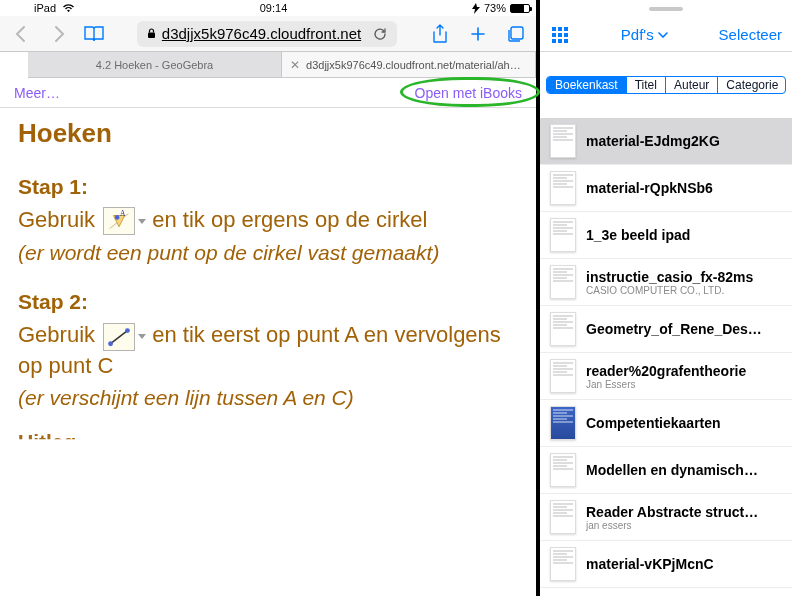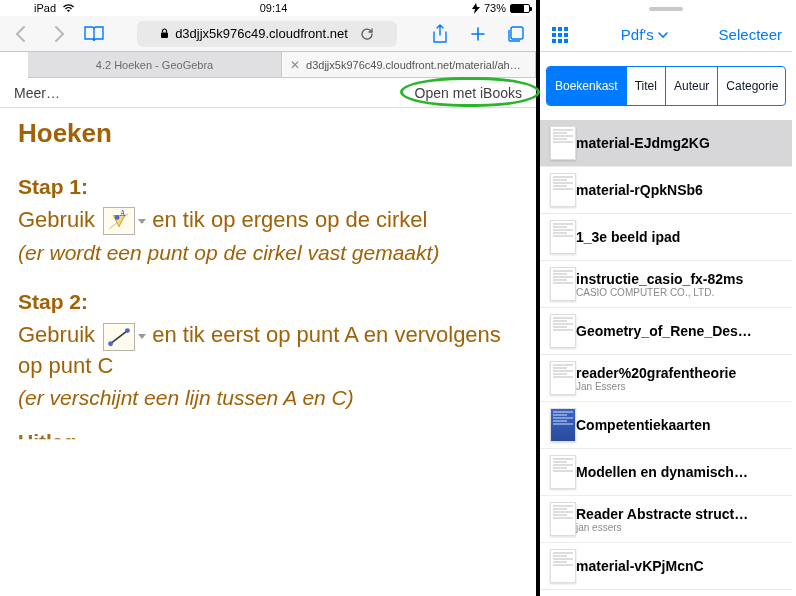--- a/index.html
+++ b/index.html
@@ -17,64 +17,64 @@
   .bat { width: 20px; height: 9px; border: 1px solid #000; border-radius: 2px; position: relative; }
   .bat::after { content:''; position:absolute; right:-3px; top:2px; width:2px; height:4px; background:#000; border-radius:0 1px 1px 0;}
   .bat i { display:block; height:100%; width:73%; background:#000; }
 
   
   .toolbar { height: 36px; border-bottom: 1px solid #c9c9c9; display:flex; align-items:center; padding:0 8px; gap:10px; background:#f7f7f8; }
   .toolbar .nav { display:flex; gap:16px; }
   .toolbar .iconbtn { width:24px; height:24px; display:flex; align-items:center; justify-content:center; }
   .icon-dis { color:#b8b8b8; }
   .icon-blue { color:#007aff; }
-  .addr { flex:1; display:flex; align-items:center; justify-content:center; gap:6px; background:#e9e9ea; border-radius:6px; height:26px; font-size:13px; color:#000; padding:0 8px; max-width:260px; margin:12px auto;}
+  .addr { flex:1; display:flex; align-items:center; justify-content:center; gap:6px; background:#e9e9ea; border-radius:6px; height:26px; font-size:15px; color:#000; padding:0 8px; max-width:260px; margin:12px auto;text-decoration:underline;}
   .addr .lock { font-size:11px; }
   .toolbar .rightbtns { display:flex; gap:14px; }
 
   
   .tabstrip { height: 26px; background:#e0e0e2; display:flex; font-size:11px; color:#6b6b6b; border-bottom:1px solid #c9c9c9;margin-left:28px; }
   .tab { flex:1; display:flex; align-items:center; justify-content:center; gap:6px; border-right:1px solid #c9c9c9; padding:0 8px; overflow:hidden; white-space:nowrap; }
   .tab.active { background:#f7f7f8; color:#545454;}
   .tab .close { color:#8a8a8a; font-size:12px; }
 
   
   .banner { height: 30px; display:flex; align-items:center; justify-content:space-between; padding:0 14px; font-size:14px; border-bottom:1px solid #dcdcdc; background:#fff; }
-  .banner a { color:#404040; text-decoration:none; }
+  .banner a { color:#8b5cf6; text-decoration:none; }
   .circle { position:absolute; border:3px solid #2bb52b; border-radius:50%/55%; width:140px; height:30px; pointer-events:none; }
   .banner-wrap { position:relative; }
 
   
   .content { flex:1; overflow:hidden; padding:6px 18px 0 18px; color:#a16207; }
   .content h1 { font-size:26px; font-weight:700; margin:4px 0 26px 0; }
   .content h2 { font-size:21px; font-weight:700; margin:0 0 6px 0; }
   .content p.body { font-size:22px; line-height:1.35; margin:0 0 4px 0; }
   .content p.italic { font-size:21px; font-style:italic; line-height:1.3; margin:0 0 24px 0; }
   .tool { display:inline-block; width:32px; height:28px; border:1px solid #b7b3af; background:#fefcec; vertical-align:middle; margin:0 2px; position:relative; }
   .tool svg { position:absolute; inset:0; }
   .dd { display:inline-block; width:0; height:0; border-left:4px solid transparent; border-right:4px solid transparent; border-top:5px solid #999; vertical-align:middle; margin-left:1px; }
 
   
   .grab { height:18px; display:flex; align-items:center; justify-content:center; }
   .grab i { width:34px; height:4px; border-radius:2px; background:#c9c9c9; display:block; }
   .rtoolbar { height:34px; display:flex; align-items:center; justify-content:space-between; padding:0 10px; border-bottom:1px solid #d7d7d7; }
   .rtoolbar .grid { color:#007aff; }
   .pdfdrop { color:#007aff; font-size:15px; display:flex; align-items:center; gap:4px; font-weight:500;}
   .sel { color:#007aff; font-size:15px; }
-  .seg { height:40px; margin:14px 6px; display:flex; border:1px solid #007aff; border-radius:4px; overflow:hidden; font-size:12px; }
+  .seg { height:18px; margin:24px 6px; display:flex; border:1px solid #007aff; border-radius:4px; overflow:hidden; font-size:12px; }
   .seg div { flex:0 0 auto; padding:0 8px; display:flex; align-items:center; justify-content:center; color:#0f172a; border-right:1px solid #007aff; }
   .seg div:last-child { border-right:none; }
   .seg div.active { background:#007aff; color:#fff; }
   .seg div:nth-child(1){ flex:1.3 }
   .seg div:nth-child(2){ flex:0.8 }
   .seg div:nth-child(3){ flex:1 }
   .seg div:nth-child(4){ flex:1.2 }
 
   .docs { flex:1; overflow:hidden; }
-  .doc { display:flex; align-items:center; padding:6px 10px; border-bottom:1px solid #ececec; height:47px; }
+  .doc { display:flex; align-items:center; gap:10px; padding:6px 10px; border-bottom:1px solid #ececec; height:47px; }
   .doc.sel { background:#d7d7d9; }
   .thumb { width:26px; height:34px; border:1px solid #ddd; background:#fff; box-shadow:0 1px 2px rgba(0,0,0,0.15); flex-shrink:0; display:flex; flex-direction:column; padding:2px; gap:1px;}
   .thumb i { display:block; height:2px; background:#ddd; }
   .thumb.blue { background:linear-gradient(#3a64c7,#274a9b); }
   .thumb.blue i{ background:rgba(255,255,255,.4); }
   .docinfo { overflow:hidden; }
   .docinfo .t { font-size:14px; font-weight:600; color:#000; white-space:nowrap; overflow:hidden; text-overflow:ellipsis; max-width:190px;}
   .docinfo .s { font-size:10px; color:#8a8a8a; white-space:nowrap; overflow:hidden; text-overflow:ellipsis; }
 
   svg { display:block; }

